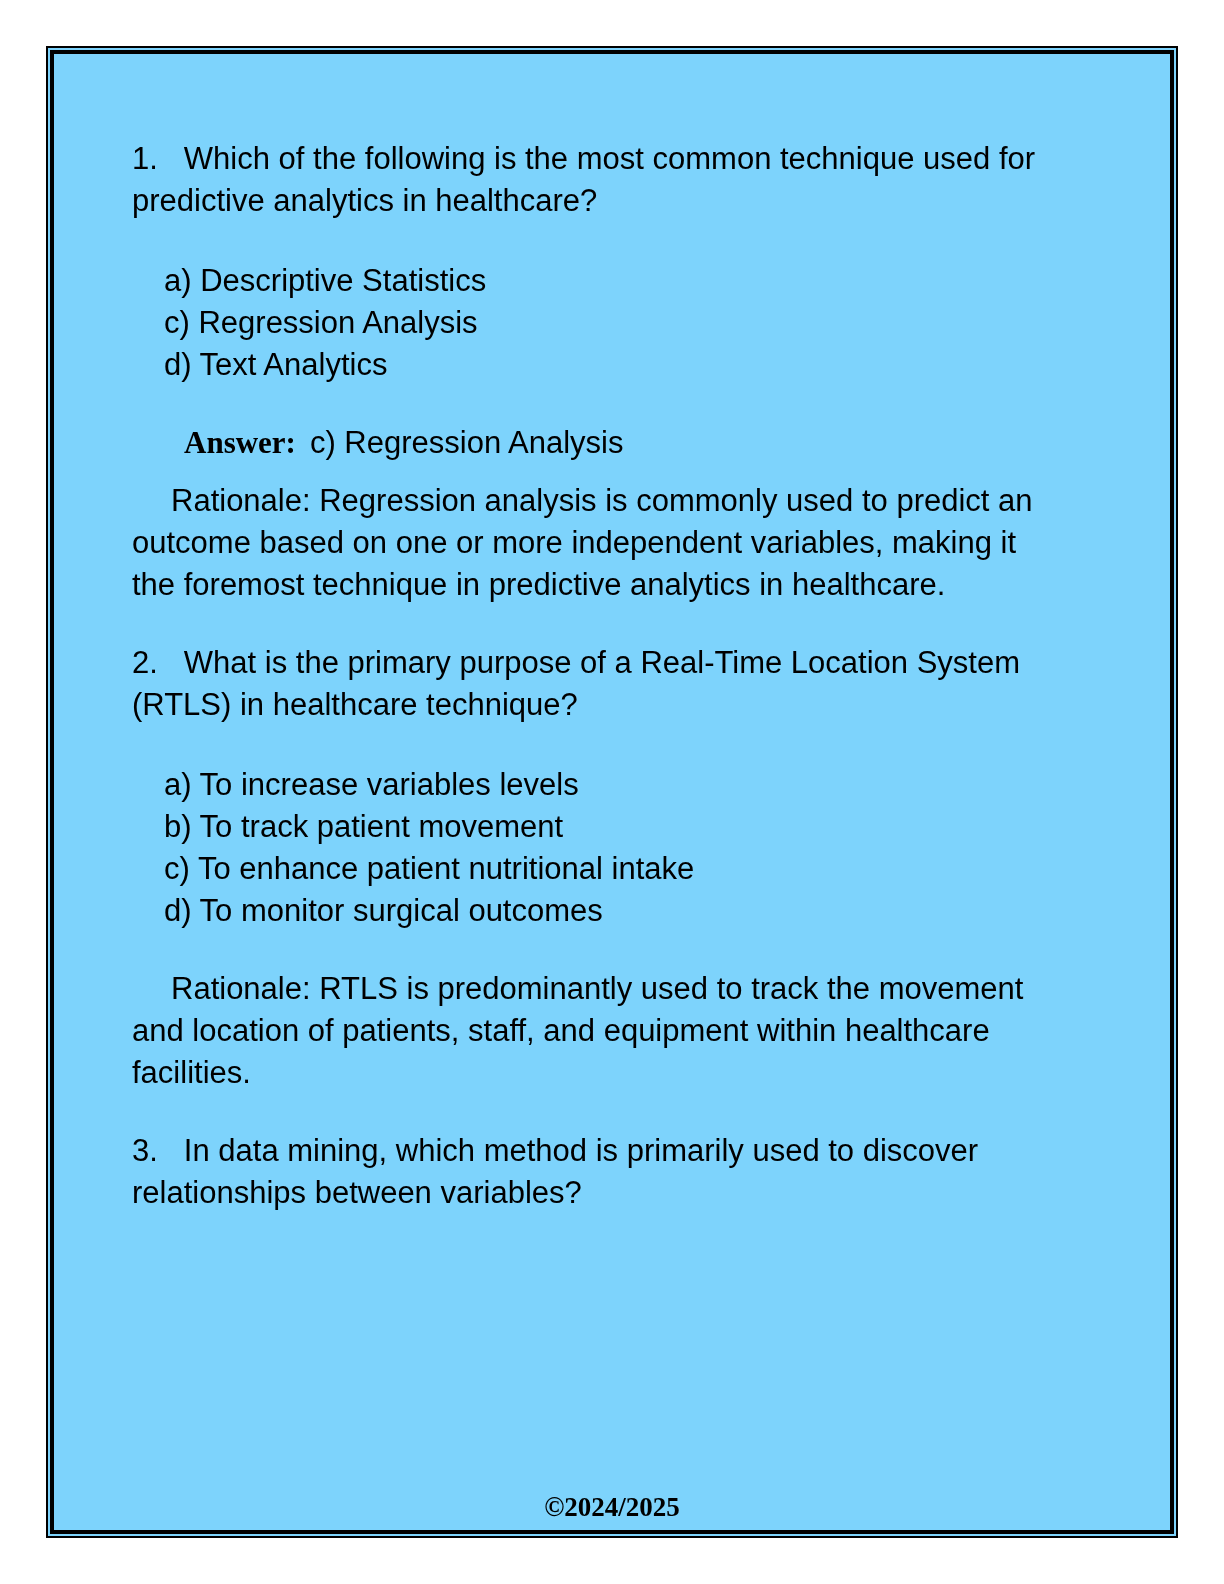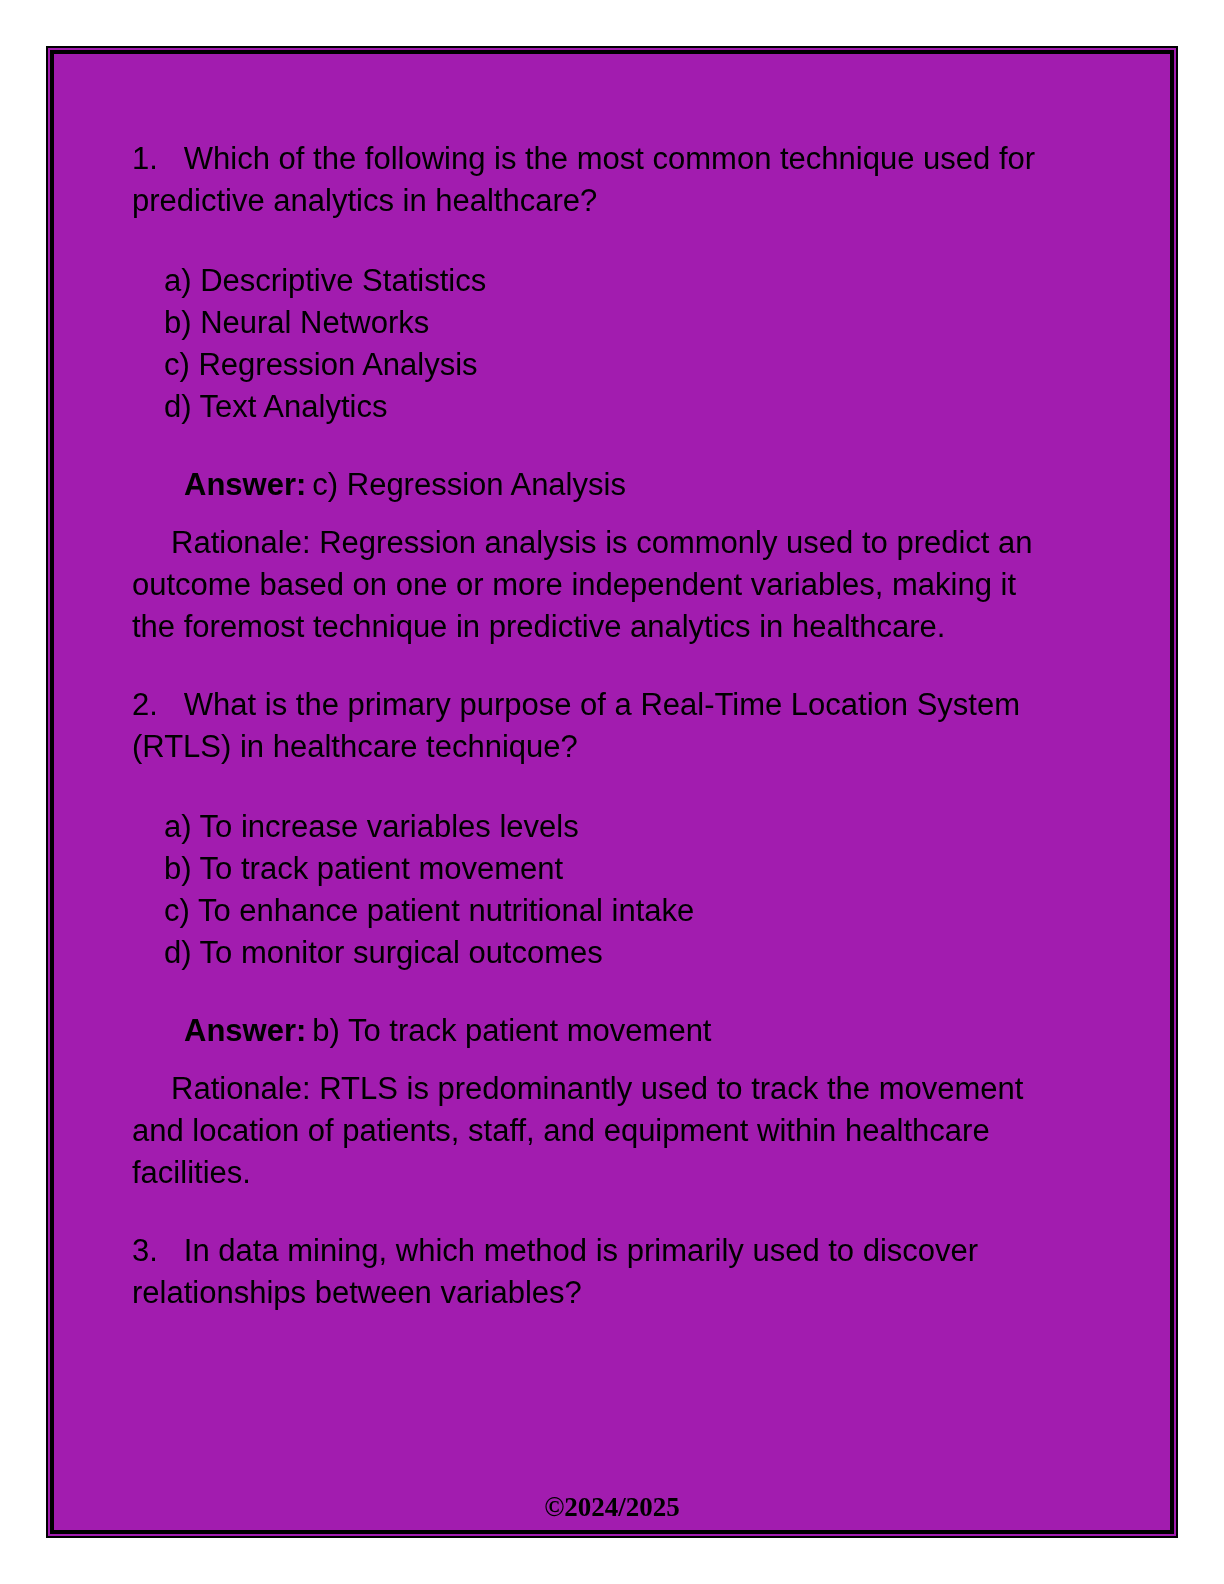--- a/index.html
+++ b/index.html
@@ -18,21 +18,21 @@
   }
   .frame-outer {
     position: absolute;
     left: 46px;
     top: 46px;
     width: 1132px;
     height: 1492px;
     border: 2px solid #000000;
     box-sizing: border-box;
     padding: 2px;
-    background: #a21caf;
+    background: #7dd3fc;
   }
   .frame-inner {
     position: relative;
     width: 100%;
     height: 100%;
     border: 4px solid #000000;
     box-sizing: border-box;
   }
   .content {
     padding: 84px 0 0 78px;
@@ -50,21 +50,22 @@
   ul.options {
     list-style: none;
     margin: 7px 0 36px 0;
     padding: 0 0 0 32px;
   }
   .answer {
     padding-left: 52px;
   }
   .answer .answer-label {
     font-weight: bold;
-    margin-right: 6px;
+    margin-right: 14px;
+    font-family: Liberation Serif, serif;
   }
   .rationale {
     margin: 16px 0 36px 0;
     text-indent: 39px;
   }
   .footer {
     position: absolute;
     left: 0;
     right: 0;
     bottom: 12px;
@@ -81,38 +82,36 @@
 <div class="page">
   <div class="frame-outer">
     <div class="frame-inner">
 
       <div class="content">
 
         <p class="question"><span class="q-num">1.</span><span>Which of the following is the most common technique used for predictive analytics in healthcare?</span></p>
 
         <ul class="options">
           <li>a) Descriptive Statistics</li>
-          <li>b) Neural Networks</li>
           <li>c) Regression Analysis</li>
           <li>d) Text Analytics</li>
         </ul>
 
         <p class="answer"><span class="answer-label">Answer:</span><span>c) Regression Analysis</span></p>
         <p class="rationale">Rationale: Regression analysis is commonly used to predict an outcome based on one or more independent variables, making it the foremost technique in predictive analytics in healthcare.</p>
 
         <p class="question"><span class="q-num">2.</span><span>What is the primary purpose of a Real-Time Location System (RTLS) in healthcare technique?</span></p>
 
         <ul class="options">
           <li>a) To increase variables levels</li>
           <li>b) To track patient movement</li>
           <li>c) To enhance patient nutritional intake</li>
           <li>d) To monitor surgical outcomes</li>
         </ul>
 
-        <p class="answer"><span class="answer-label">Answer:</span><span>b) To track patient movement</span></p>
         <p class="rationale">Rationale: RTLS is predominantly used to track the movement and location of patients, staff, and equipment within healthcare facilities.</p>
 
         <p class="question"><span class="q-num">3.</span><span>In data mining, which method is primarily used to discover relationships between variables?</span></p>
 
 
       </div>
 
       <div class="footer">©2024/2025</div>
 
     </div>

